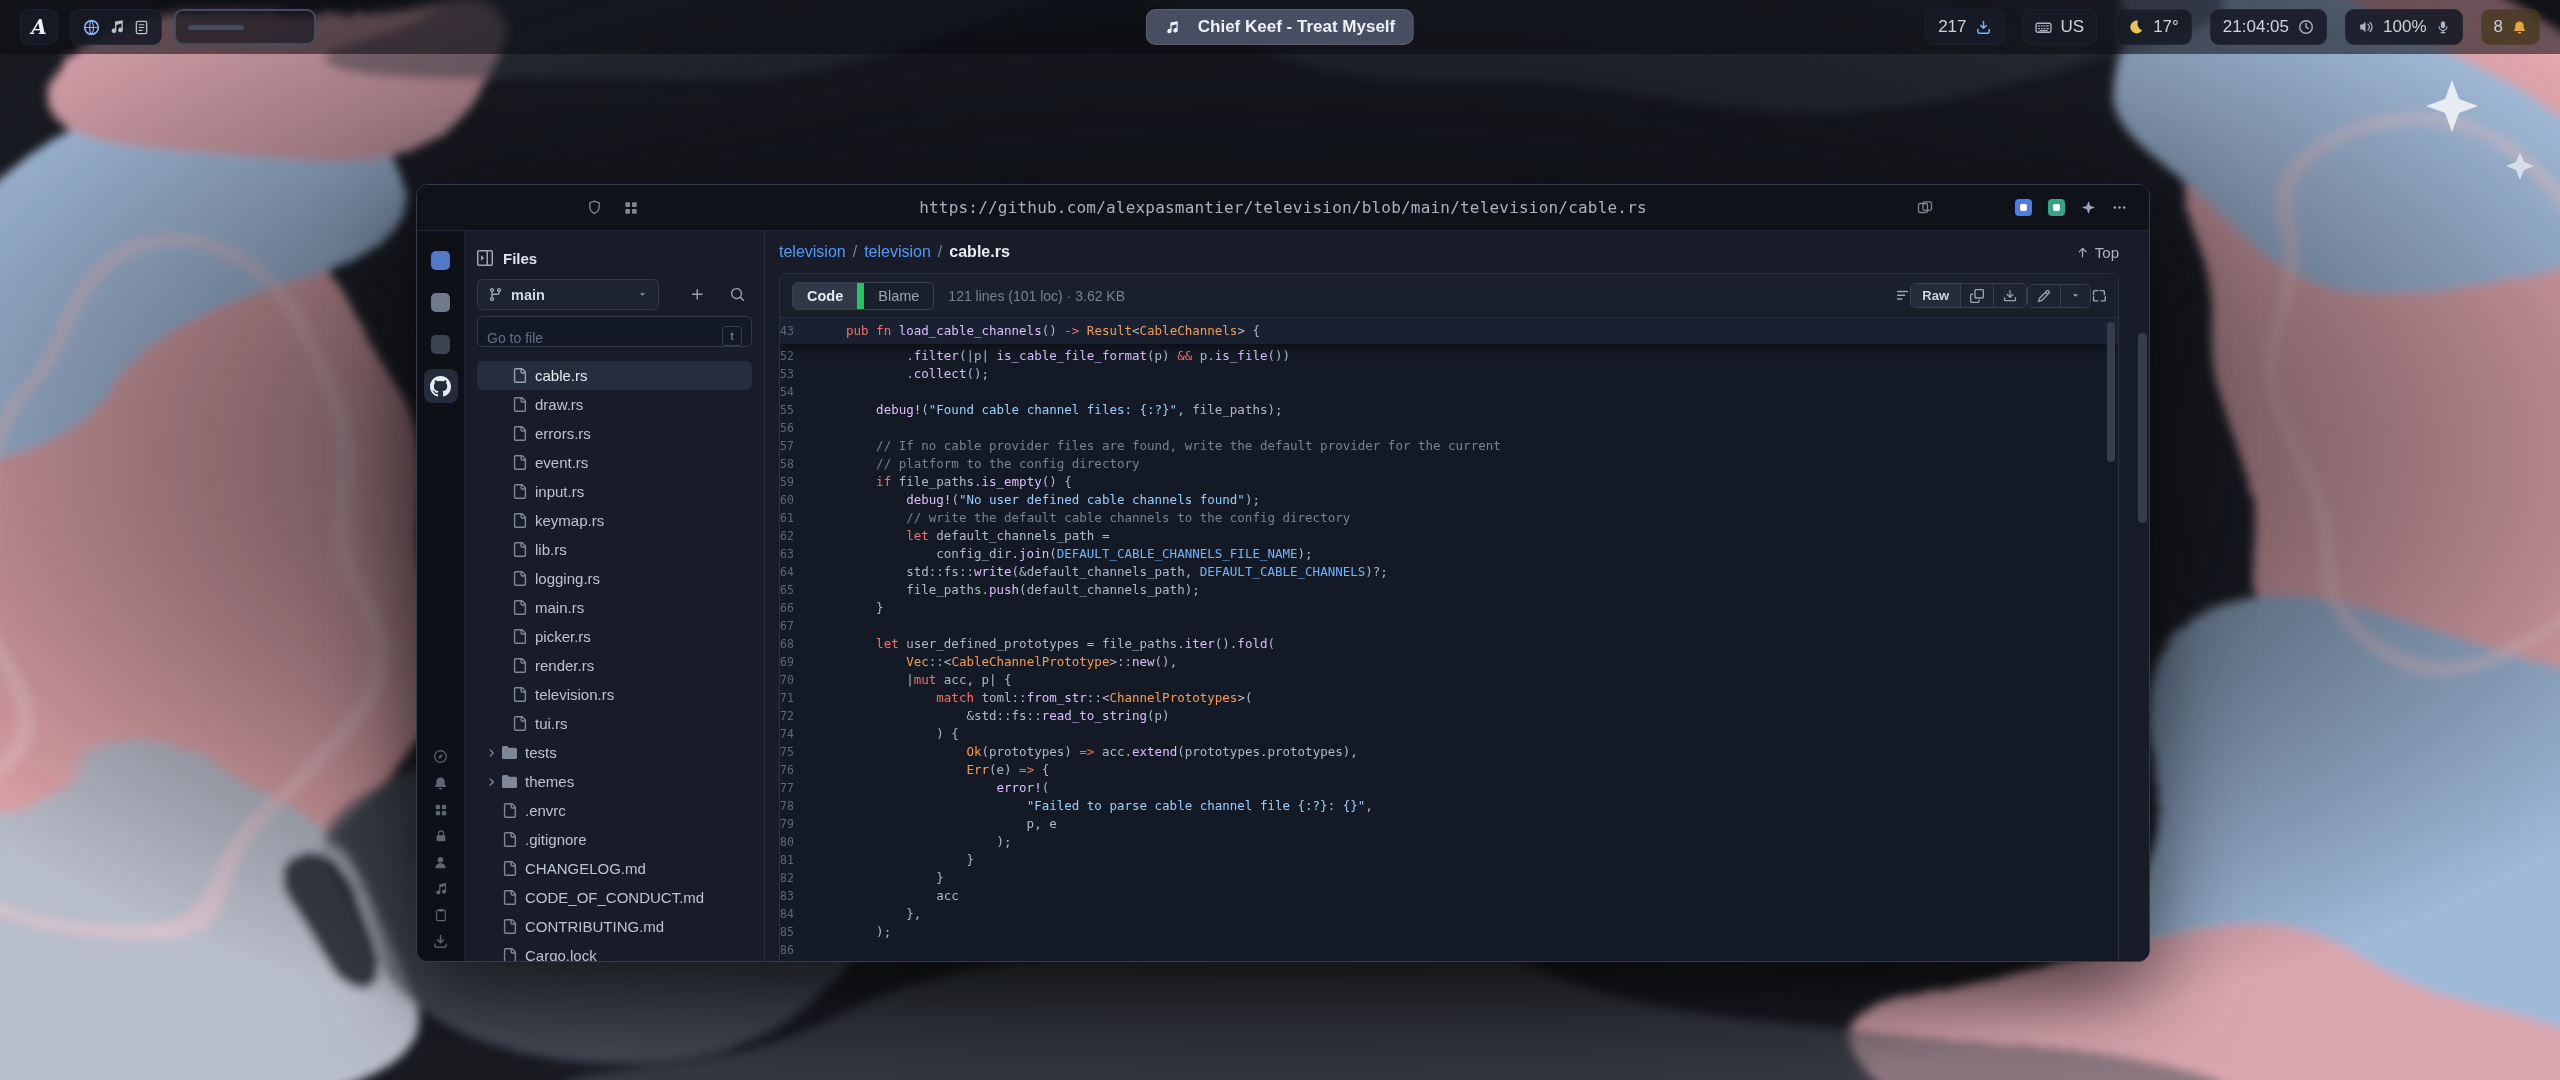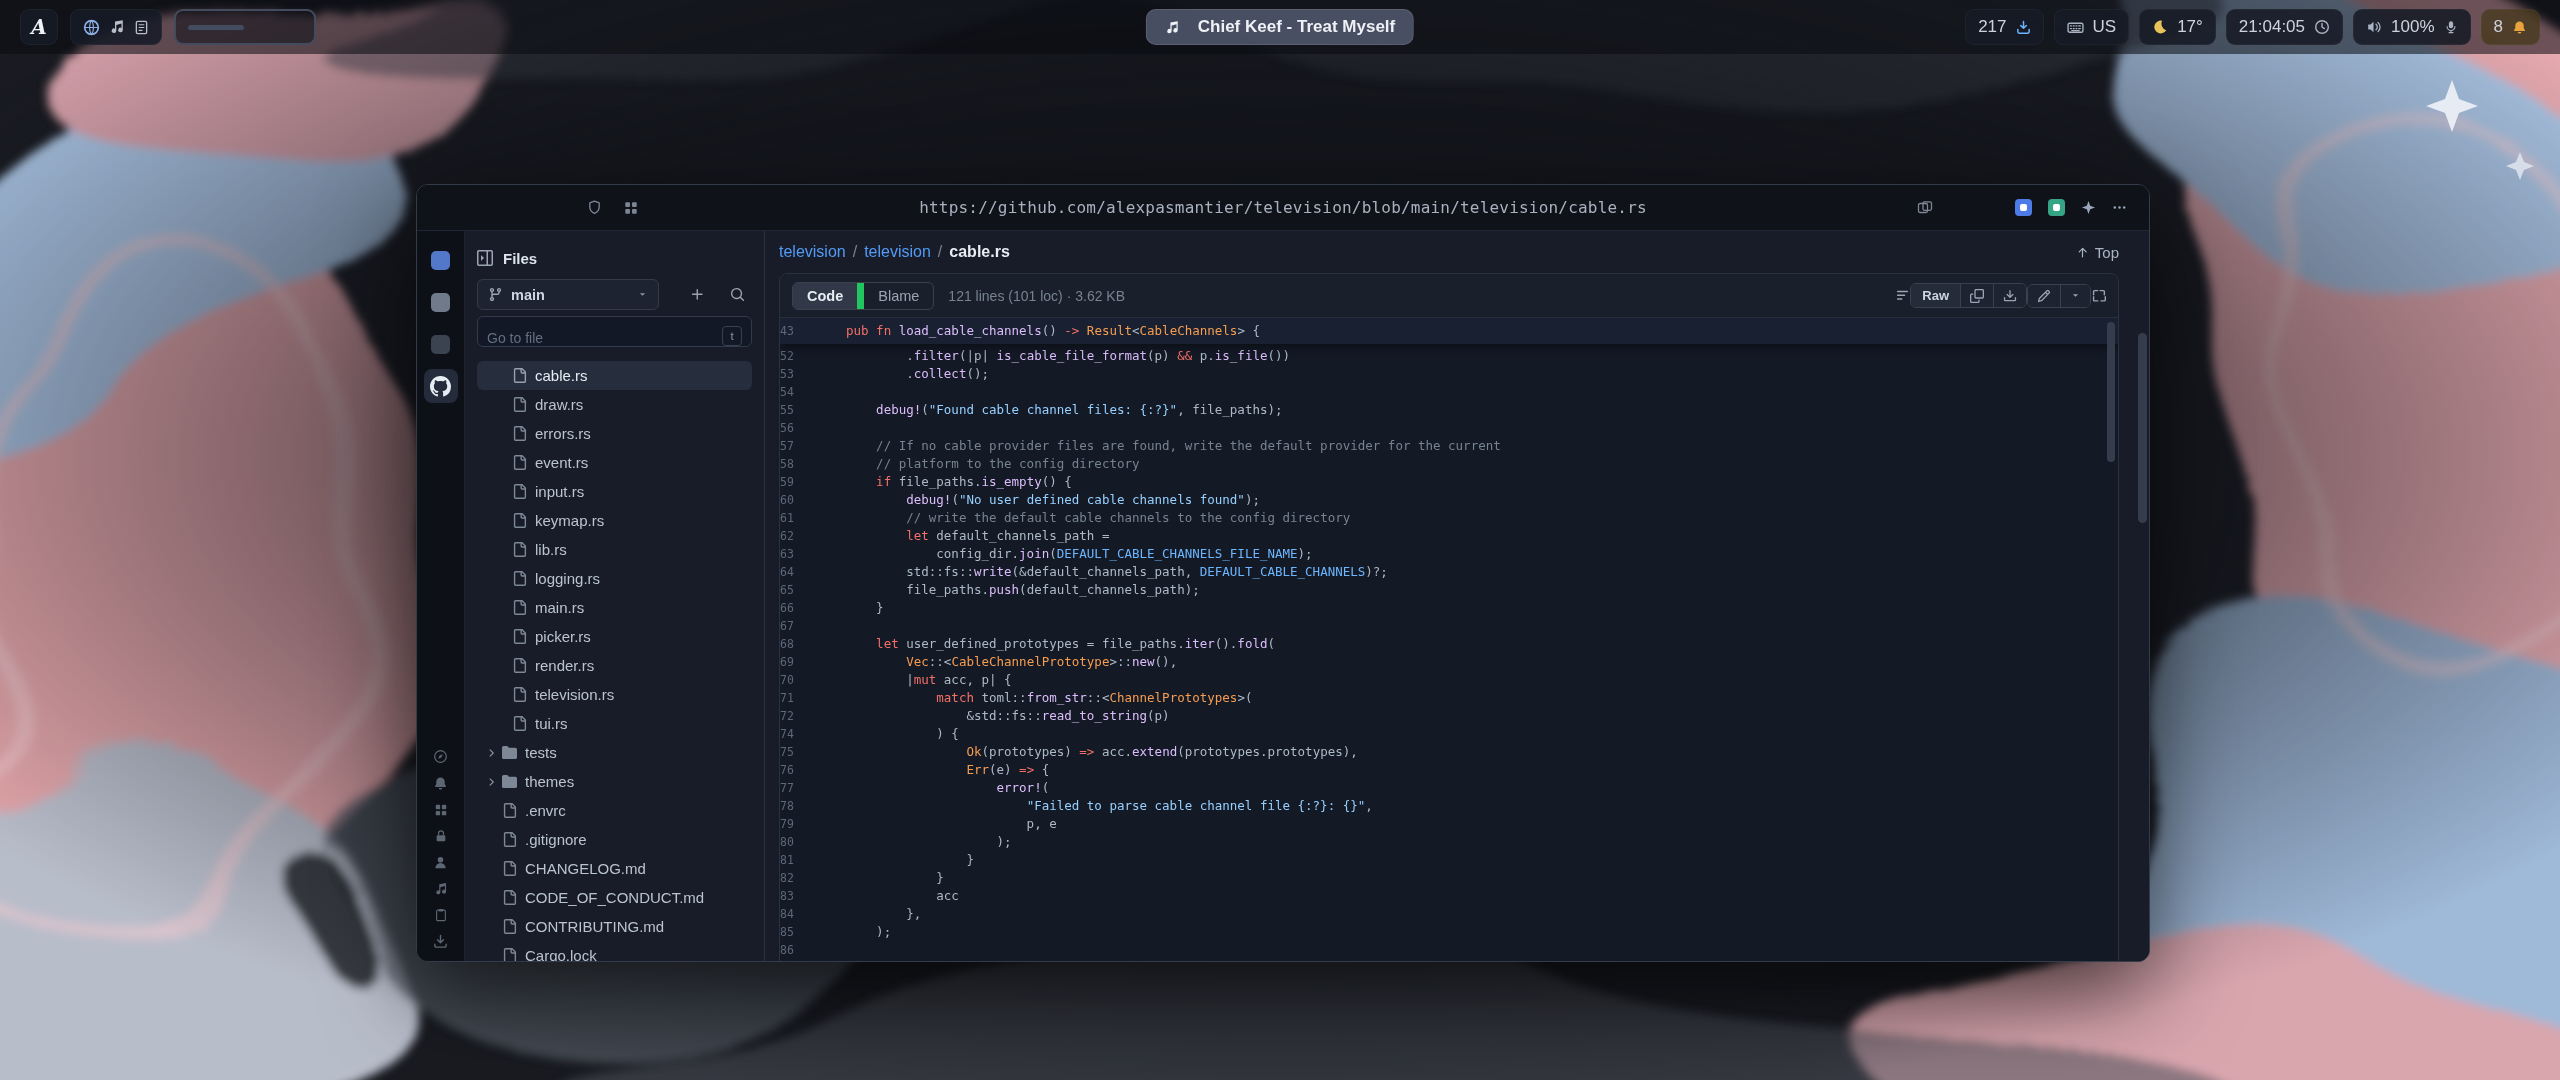--- a/index.html
+++ b/index.html
@@ -19,21 +19,21 @@
   .tb-widget{height:36px;border-radius:9px;background:rgba(23,27,38,.88);display:flex;align-items:center;
     gap:9px;padding:0 12px;color:#cdd3de;font-size:17px;border:1px solid rgba(255,255,255,.04);}
   .tb-left{display:flex;gap:12px;align-items:center;}
   .launcher{width:38px;justify-content:center;padding:0;font-family:"DejaVu Serif",serif;
     font-style:italic;font-weight:bold;font-size:20px;color:#f0f2f7;}
   .window-indicator{width:142px;background:rgba(14,17,24,.55);border:2px solid #434b5e;}
   .wi-line{width:56px;height:5px;border-radius:3px;background:#434b5e;}
   .media-pill{position:absolute;left:50%;transform:translateX(-50%);height:36px;display:flex;align-items:center;
     gap:18px;padding:0 18px;border-radius:10px;background:rgba(78,85,104,.92);color:#eef1f6;font-size:17px;
     font-weight:600;border:1px solid rgba(255,255,255,.10);}
-  .tb-right{margin-left:auto;display:flex;gap:10px;}
+  .tb-right{margin-left:auto;display:flex;gap:18px;}
   .tb-ic{display:flex;align-items:center;color:#aab4c4;}
   .badge-amber{background:rgba(70,56,26,.75);}
 
   
   .window{position:absolute;left:416px;top:184px;width:1734px;height:778px;border-radius:12px;
     background:var(--chrome);border:1px solid #343b4a;box-shadow:0 30px 90px rgba(0,0,0,.65);
     overflow:hidden;z-index:4;display:flex;flex-direction:column;}
   .chrome{height:46px;flex:0 0 46px;position:relative;background:var(--chrome);
     border-bottom:1px solid #202633;}
   .chrome-left{position:absolute;left:170px;top:0;bottom:0;display:flex;align-items:center;gap:22px;color:#7e8696;}

